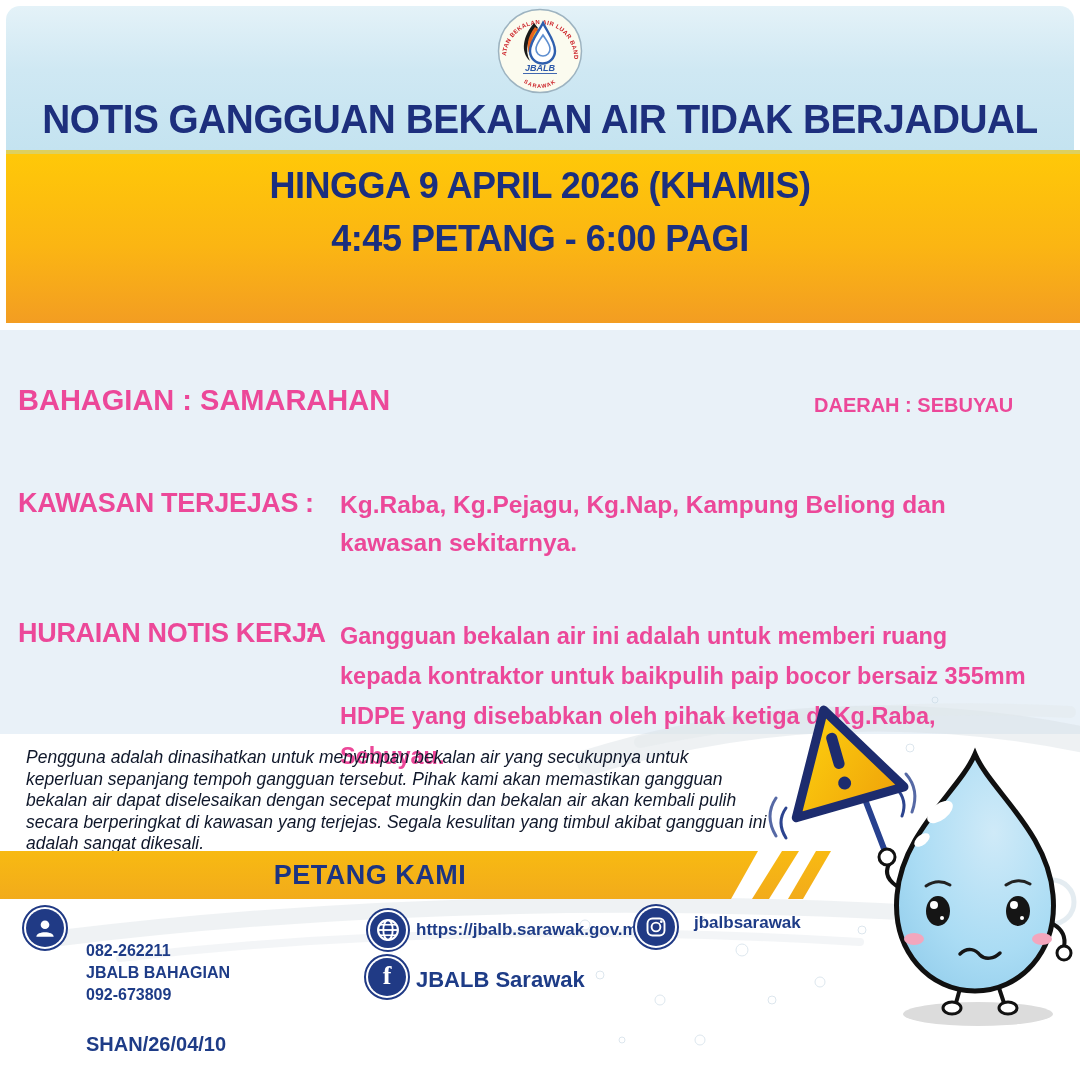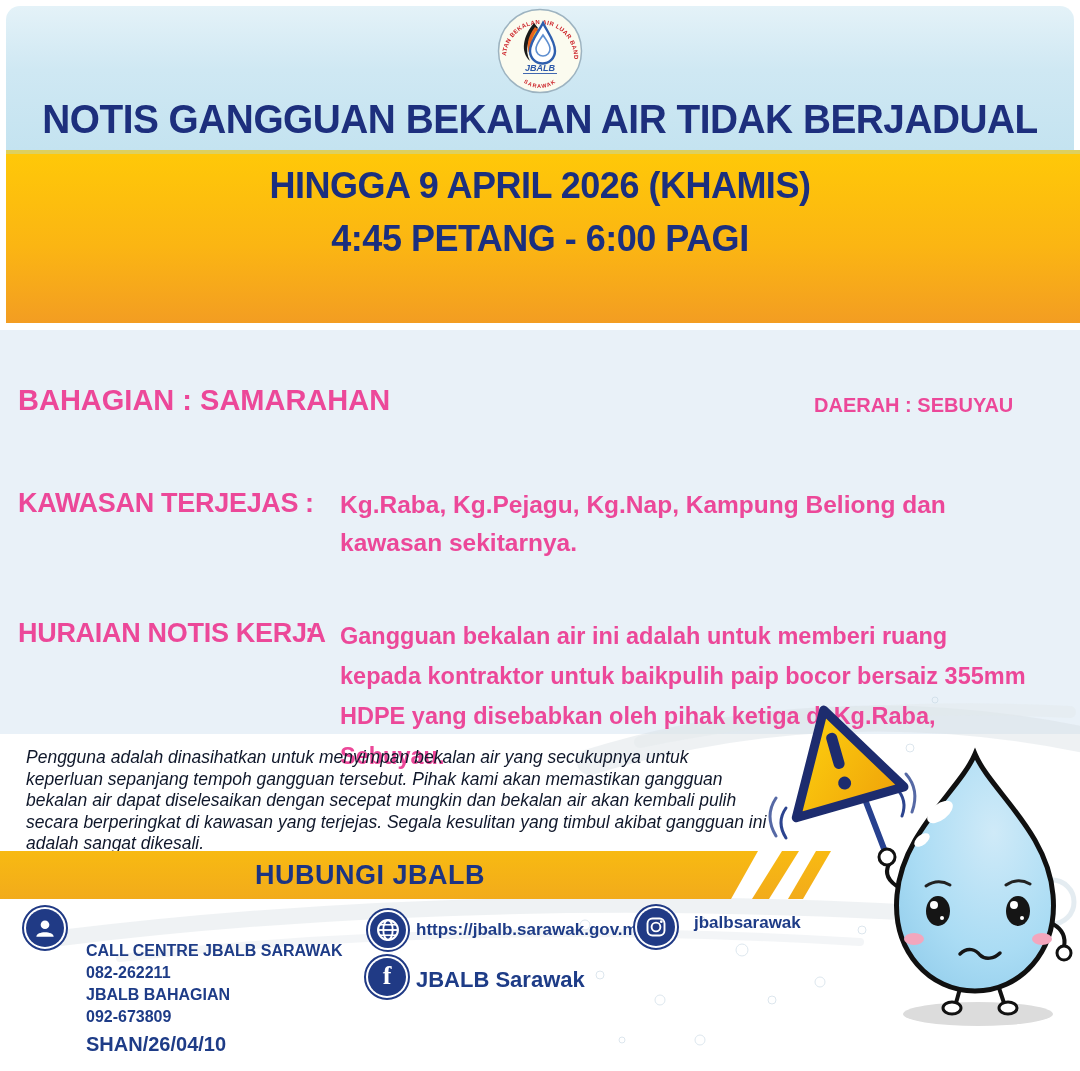--- a/index.html
+++ b/index.html
@@ -153,35 +153,34 @@
   <div class="abs navy row-colon kawasan-colon">:</div>
   <div class="abs navy row-label huraian-label">HURAIAN NOTIS KERJA</div>
 
   <div class="abs navy row-value kawasan-value">Kg.Raba, Kg.Pejagu, Kg.Nap, Kampung Beliong dan kawasan sekitarnya.</div>
   <div class="abs navy row-colon huraian-colon">:</div>
   <div class="abs navy row-value huraian-value">Gangguan bekalan air ini adalah untuk memberi ruang kepada kontraktor  untuk baikpulih paip bocor bersaiz 355mm HDPE yang disebabkan oleh pihak ketiga di Kg.Raba, Sebuyau.</div>
 
   <div class="abs advisory">Pengguna adalah dinasihatkan untuk menyimpan bekalan air yang secukupnya untuk keperluan sepanjang tempoh gangguan tersebut. Pihak kami akan memastikan gangguan bekalan air dapat diselesaikan dengan secepat mungkin dan bekalan air akan kembali pulih secara berperingkat di kawasan yang terjejas. Segala kesulitan yang timbul akibat gangguan ini adalah sangat dikesali.</div>
 
   <div class="abs gold hubungi-banner">
-    <div class="hubungi-text">HUBUNGI JBALB</div>
+    <div class="hubungi-text">PETANG KAMI</div>
   </div>
   <div class="abs gold stripe1"></div>
   <div class="abs gold stripe2"></div>
 
   <div class="abs icon-ring" style="left:22px;top:905px;width:46px;height:46px;">
     <div class="icon-circle">
       <svg viewBox="0 0 24 24" width="26" height="26">
         <circle cx="12" cy="9" r="4" fill="#ffffff"></circle>
         <path d="M4,20 C4,14.5 20,14.5 20,20 Z" fill="#ffffff"></path>
       </svg>
     </div>
   </div>
   <div class="abs contact-text call-block">
-    <div>CALL CENTRE JBALB SARAWAK</div>
     <div>082-262211</div>
     <div>JBALB BAHAGIAN</div>
     <div>092-673809</div>
   </div>
   <div class="abs contact-text shan-ref">SHAN/26/04/10</div>
 
   <div class="abs icon-ring" style="left:366px;top:908px;width:44px;height:44px;">
     <div class="icon-circle">
       <svg viewBox="0 0 24 24" width="28" height="28">
         <circle cx="12" cy="12" r="8.5" fill="none" stroke="#ffffff" stroke-width="1.8"></circle>

